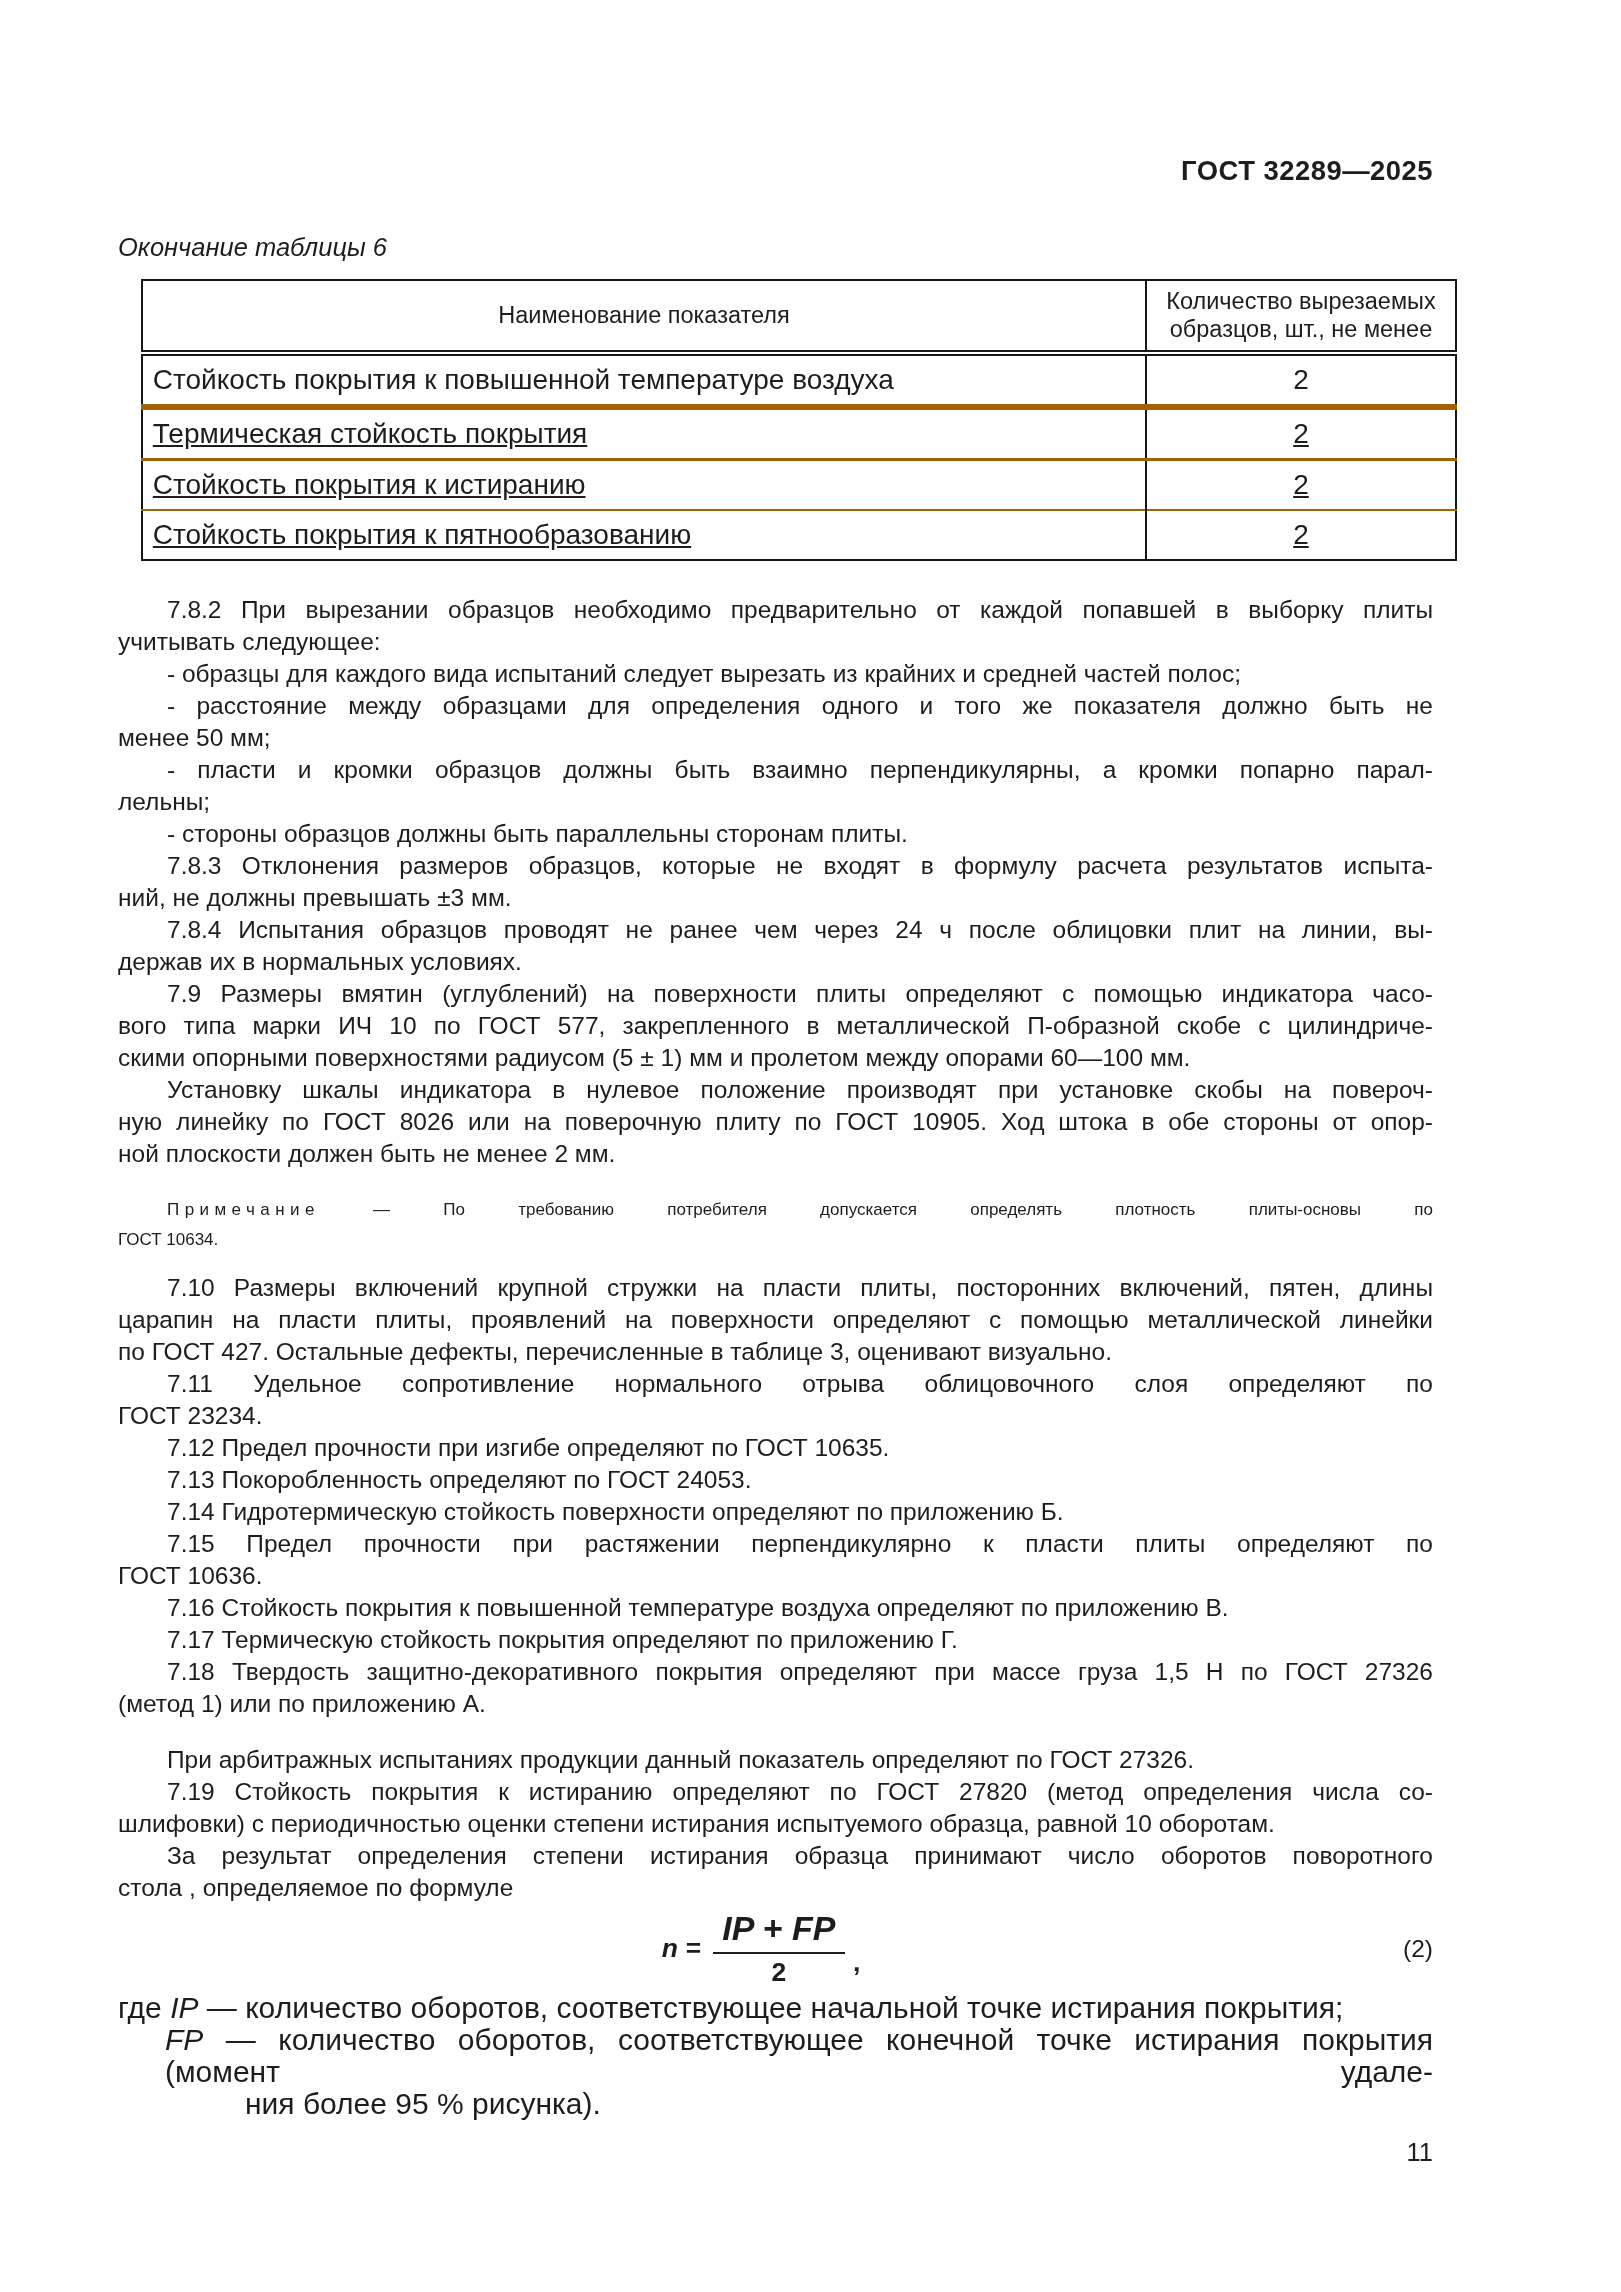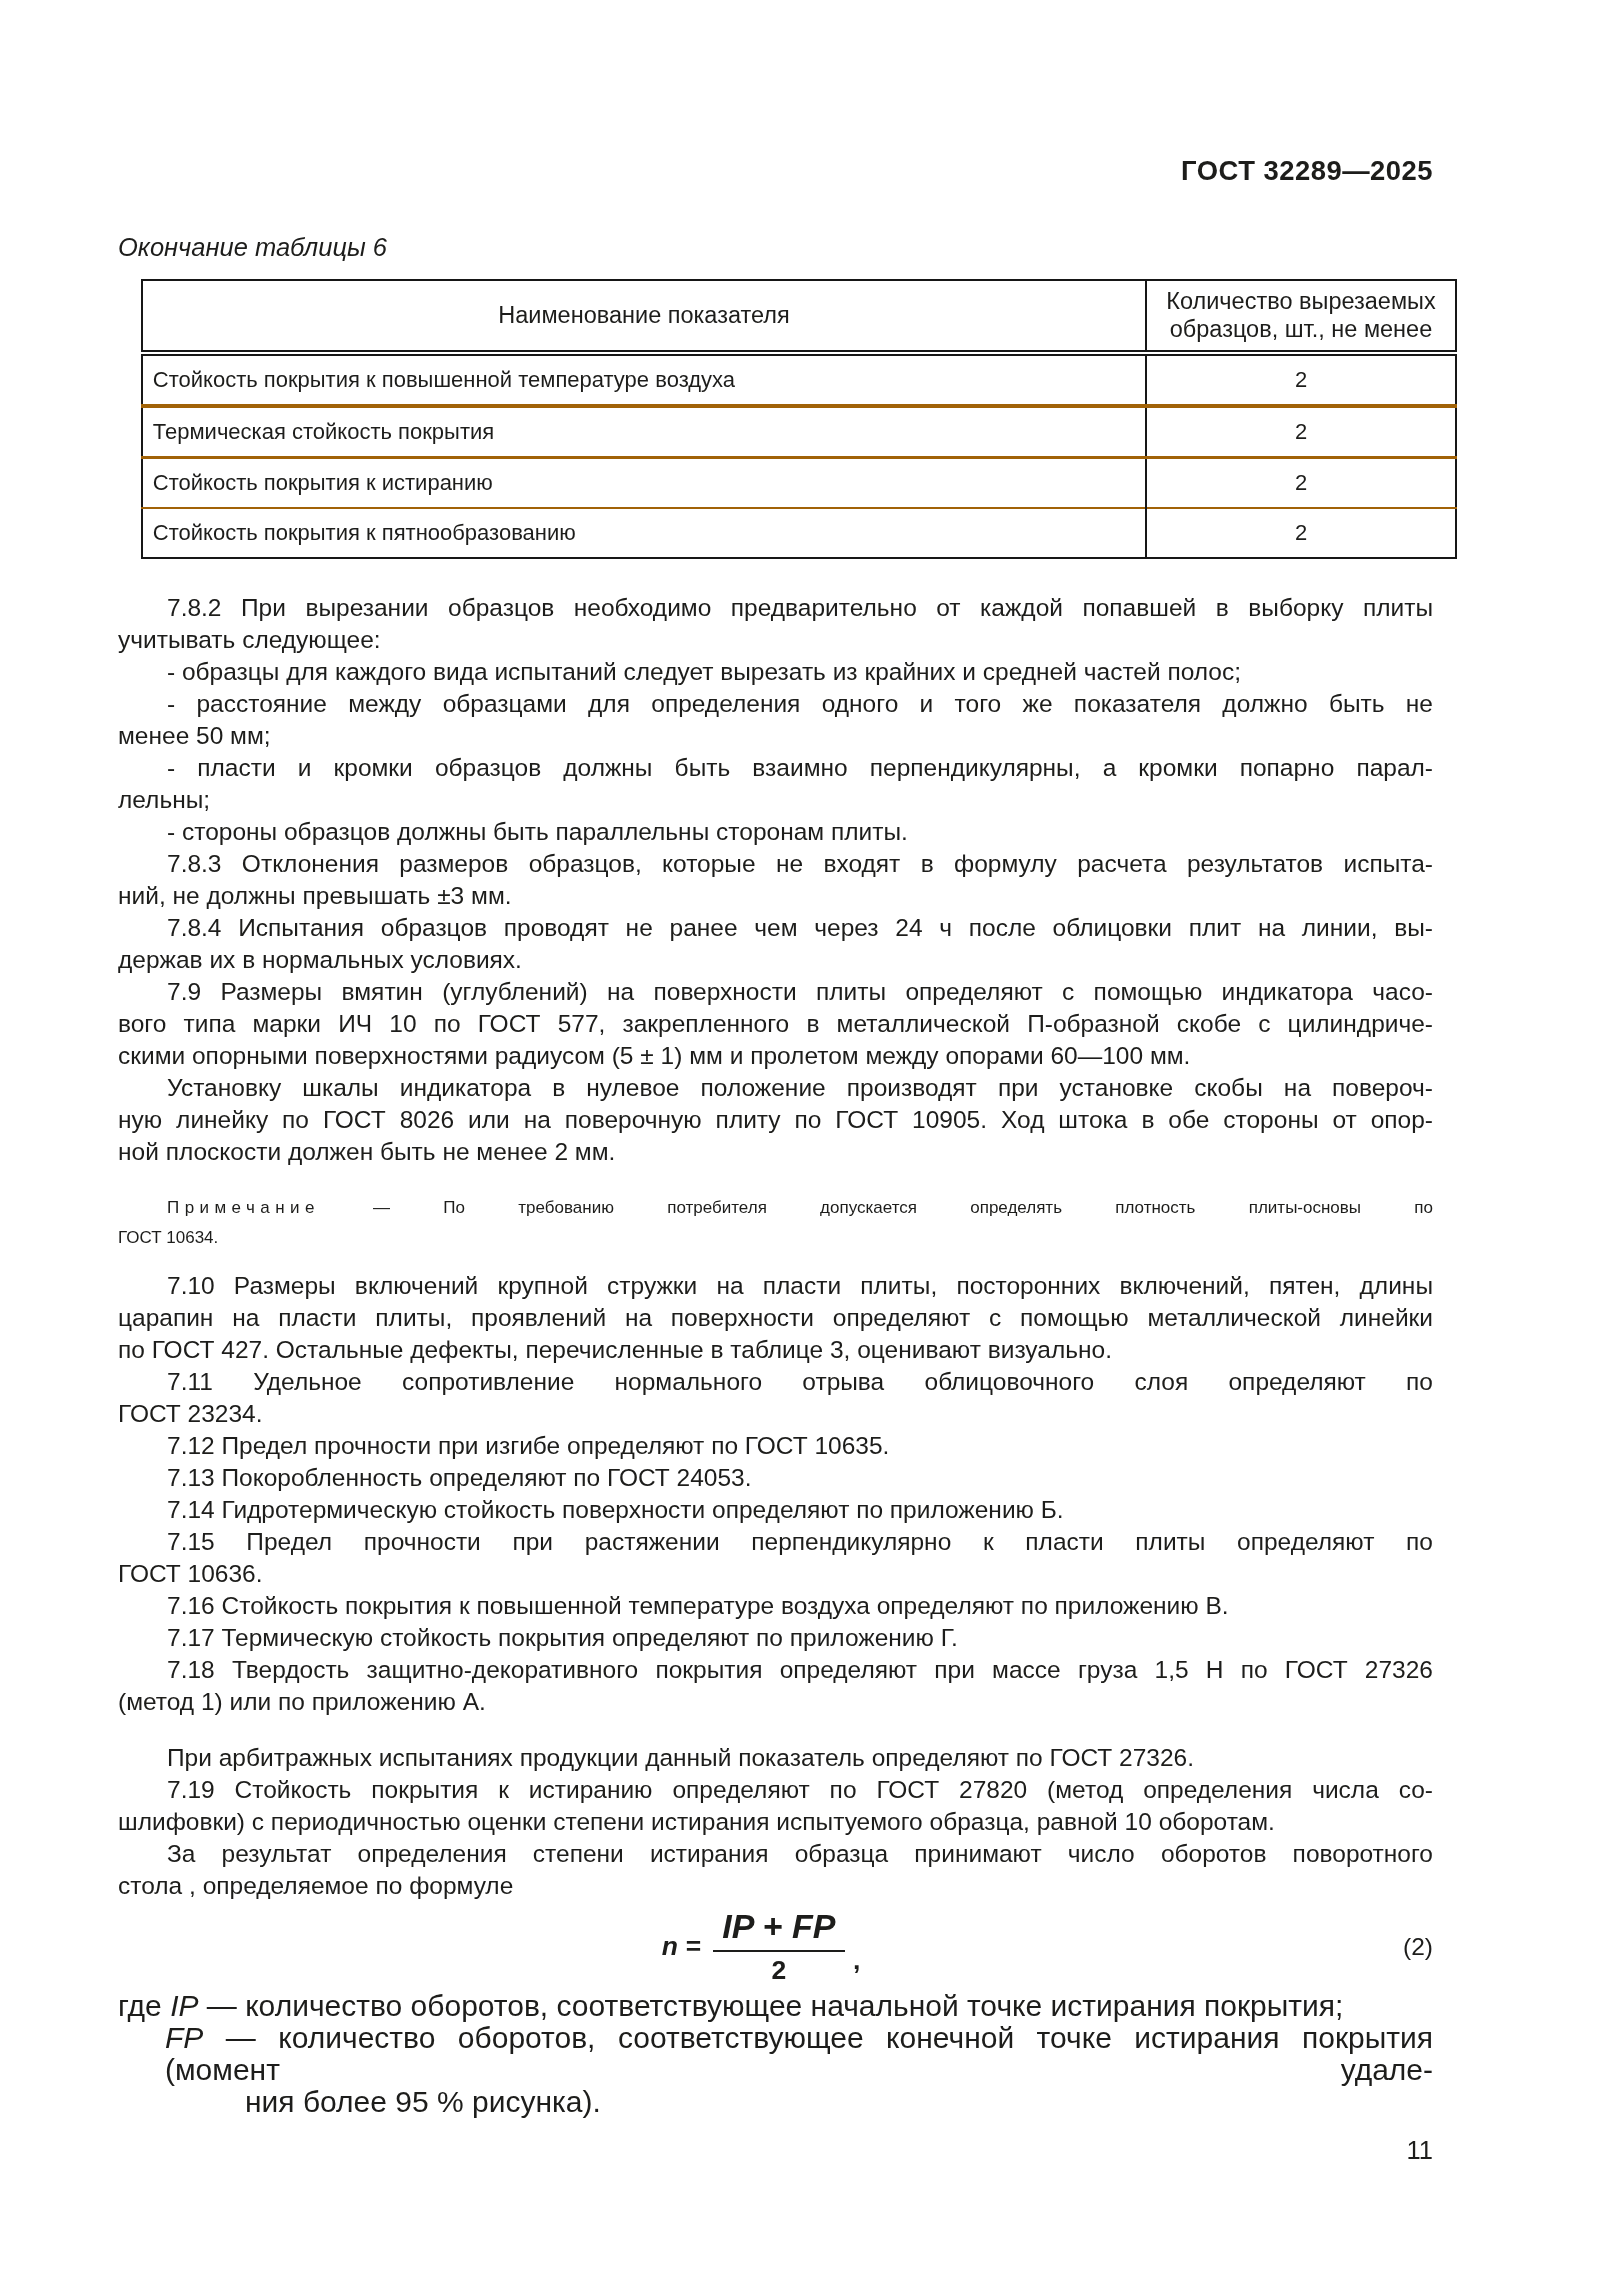--- a/index.html
+++ b/index.html
@@ -39,26 +39,26 @@
   table.spec col.c2 { width:310px; }
   table.spec thead th {
     border-bottom:6.9px double #161616;
     font-size:23.5px; line-height:28px;
     text-align:center; vertical-align:middle;
     height:65px; padding:2px 7.8px;
   }
   table.spec thead th:first-child,
   table.spec tbody td:first-child { border-right:2px solid #161616; }
   table.spec tbody td {
-    font-size:22px; line-height:29px;
+    font-size:28px; line-height:29px;
     height:44px; vertical-align:middle;
     padding:2px 7.8px 2px 9.8px;
   }
   table.spec tbody td:last-child { text-align:center; padding-left:7.8px; }
-  table.spec tbody tr + tr td { border-top:4px solid #a16207; }
+  table.spec tbody tr + tr td { border-top:6px solid #a16207;text-decoration:underline; }
   table.spec tbody tr:nth-child(3) td { border-top-width:3.9px; }
   table.spec tbody tr:nth-child(4) td { border-top-width:2.9px; }
 
   .body-text { margin-top:33px; font-size:24.5px; line-height:32px; }
   .para { margin:0; }
   .para.note { margin-top:25.5px; font-size:17px; line-height:30px; }
   .para.after-note { margin-top:16.7px; }
   .line { text-align:left; }
   .line.j { text-align:justify; text-align-last:justify; }
   .it { font-style:italic; }

